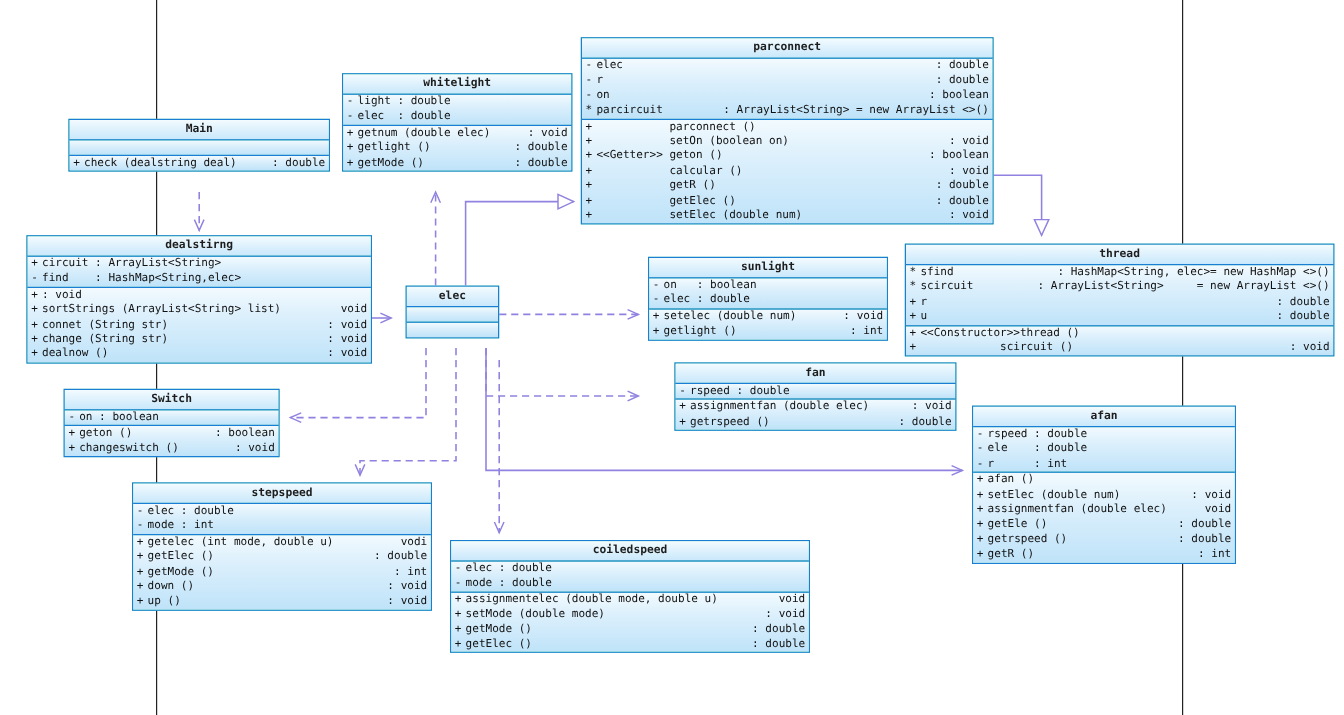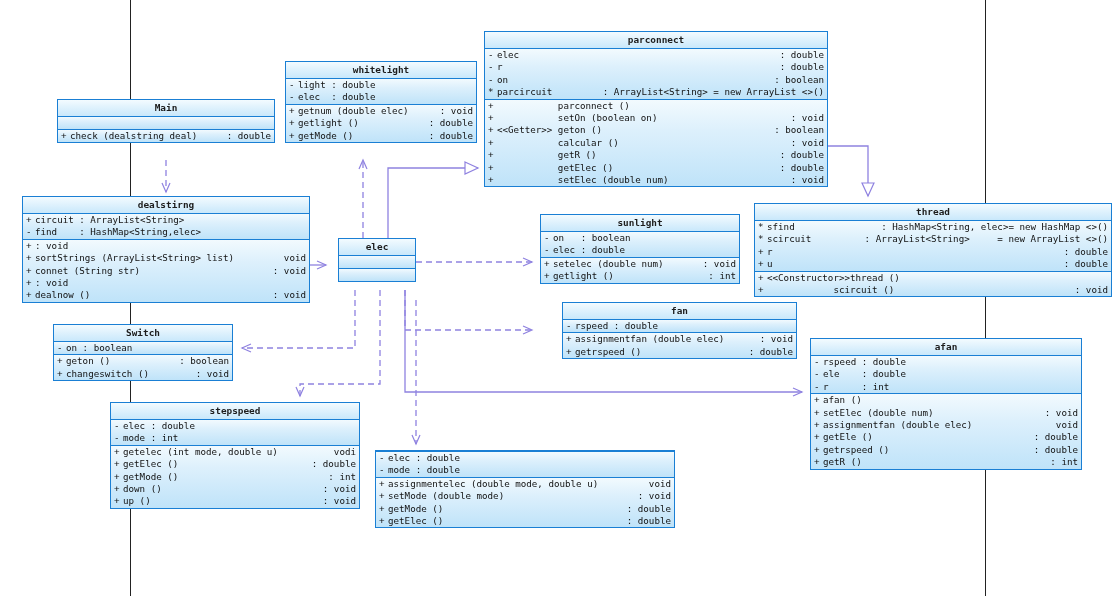--- a/index.html
+++ b/index.html
@@ -112,21 +112,21 @@
       <div class="umlclass" style="left: 22px; top: 196px; width: 288px;">
         <div class="hdr">dealstirng</div>
         <div class="cmp">
           <div class="row"><span class="vis">+</span><span class="nm">circuit : ArrayList&lt;String&gt;</span></div>
           <div class="row"><span class="vis">-</span><span class="nm">find    : HashMap&lt;String,elec&gt;</span></div>
         </div>
         <div class="cmp">
           <div class="row"><span class="vis">+</span><span class="ty">: void</span></div>
           <div class="row"><span class="vis">+</span><span class="nm">sortStrings (ArrayList&lt;String&gt; list)</span><span class="ty">void</span></div>
           <div class="row"><span class="vis">+</span><span class="nm">connet (String str)</span><span class="ty">: void</span></div>
-          <div class="row"><span class="vis">+</span><span class="ty">: void</span></div>
+          <div class="row"><span class="vis">+</span><span class="nm">change (String str)</span><span class="ty">: void</span></div>
           <div class="row"><span class="vis">+</span><span class="nm">dealnow ()</span><span class="ty">: void</span></div>
         </div>
       </div>
       <div class="umlclass" style="left: 754px; top: 203px; width: 358px;">
         <div class="hdr">thread</div>
         <div class="cmp">
           <div class="row"><span class="vis">*</span><span class="nm">sfind    </span><span class="ty">: HashMap&lt;String, elec&gt;= new HashMap &lt;&gt;()</span></div>
           <div class="row"><span class="vis">*</span><span class="nm">scircuit </span><span class="ty">: ArrayList&lt;String&gt;     = new ArrayList &lt;&gt;()</span></div>
           <div class="row"><span class="vis">+</span><span class="nm">r        </span><span class="ty">: double</span></div>
           <div class="row"><span class="vis">+</span><span class="nm">u        </span><span class="ty">: double</span></div>
@@ -169,21 +169,21 @@
       <div class="umlclass" style="left: 562px; top: 302px; width: 235px;">
         <div class="hdr">fan</div>
         <div class="cmp">
           <div class="row"><span class="vis">-</span><span class="nm">rspeed : double</span></div>
         </div>
         <div class="cmp">
           <div class="row"><span class="vis">+</span><span class="nm">assignmentfan (double elec)</span><span class="ty">: void</span></div>
           <div class="row"><span class="vis">+</span><span class="nm">getrspeed ()</span><span class="ty">: double</span></div>
         </div>
       </div>
-      <div class="umlclass" style="left: 810px; top: 338px; width: 272px;">
+      <div class="umlclass" style="left: 810px; top: 338px; width: 220px;">
         <div class="hdr">afan</div>
         <div class="cmp">
           <div class="row"><span class="vis">-</span><span class="nm">rspeed : double</span></div>
           <div class="row"><span class="vis">-</span><span class="nm">ele    : double</span></div>
           <div class="row"><span class="vis">-</span><span class="nm">r      : int</span></div>
         </div>
         <div class="cmp">
           <div class="row"><span class="vis">+</span><span class="nm">afan ()</span></div>
           <div class="row"><span class="vis">+</span><span class="nm">setElec (double num)</span><span class="ty">: void</span></div>
           <div class="row"><span class="vis">+</span><span class="nm">assignmentfan (double elec)</span><span class="ty">void</span></div>
@@ -200,20 +200,21 @@
         </div>
         <div class="cmp">
           <div class="row"><span class="vis">+</span><span class="nm">getelec (int mode, double u)</span><span class="ty">vodi</span></div>
           <div class="row"><span class="vis">+</span><span class="nm">getElec ()</span><span class="ty">: double</span></div>
           <div class="row"><span class="vis">+</span><span class="nm">getMode ()</span><span class="ty">: int</span></div>
           <div class="row"><span class="vis">+</span><span class="nm">down ()</span><span class="ty">: void</span></div>
           <div class="row"><span class="vis">+</span><span class="nm">up ()</span><span class="ty">: void</span></div>
         </div>
       </div>
       <div class="umlclass" style="left: 375px; top: 450px; width: 300px;">
+        <div class="hdr">coiledspeed</div>
         <div class="cmp">
           <div class="row"><span class="vis">-</span><span class="nm">elec : double</span></div>
           <div class="row"><span class="vis">-</span><span class="nm">mode : double</span></div>
         </div>
         <div class="cmp">
           <div class="row"><span class="vis">+</span><span class="nm">assignmentelec (double mode, double u)</span><span class="ty">void</span></div>
           <div class="row"><span class="vis">+</span><span class="nm">setMode (double mode)</span><span class="ty">: void</span></div>
           <div class="row"><span class="vis">+</span><span class="nm">getMode ()</span><span class="ty">: double</span></div>
           <div class="row"><span class="vis">+</span><span class="nm">getElec ()</span><span class="ty">: double</span></div>
         </div>

